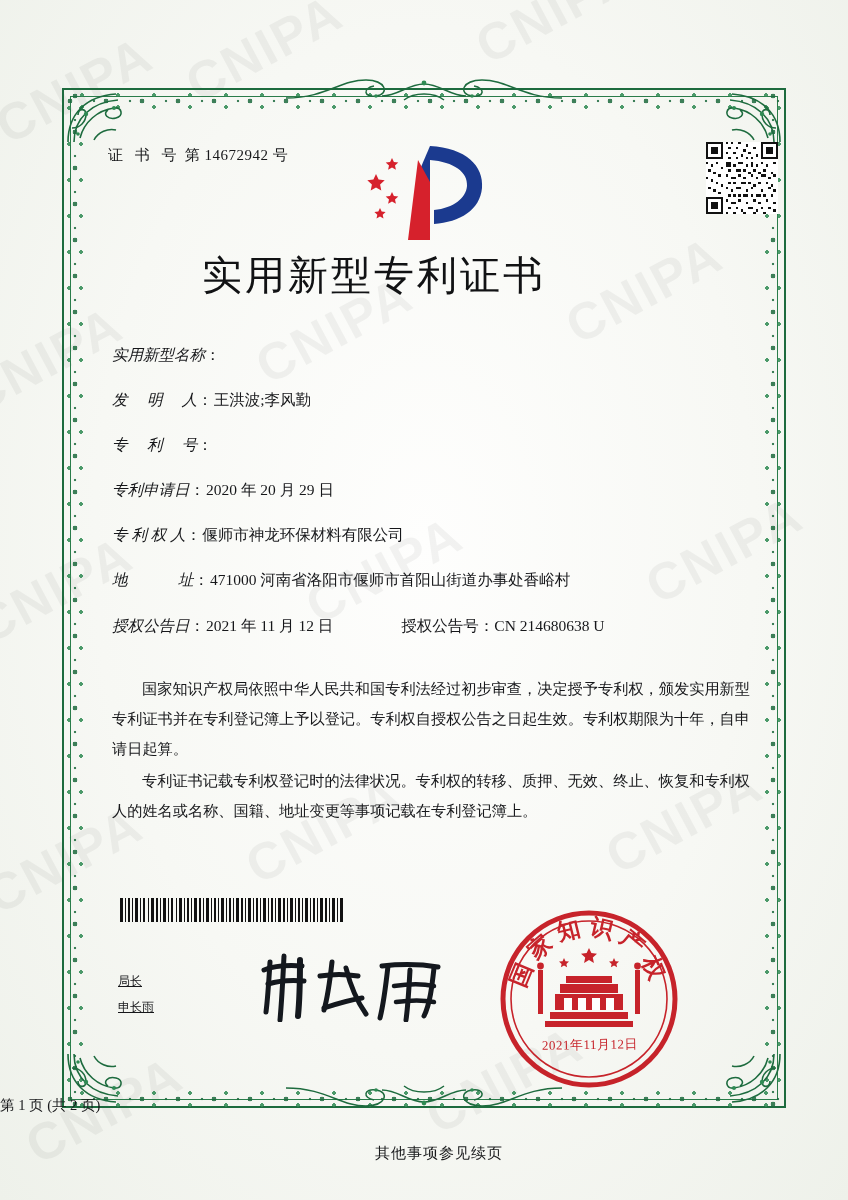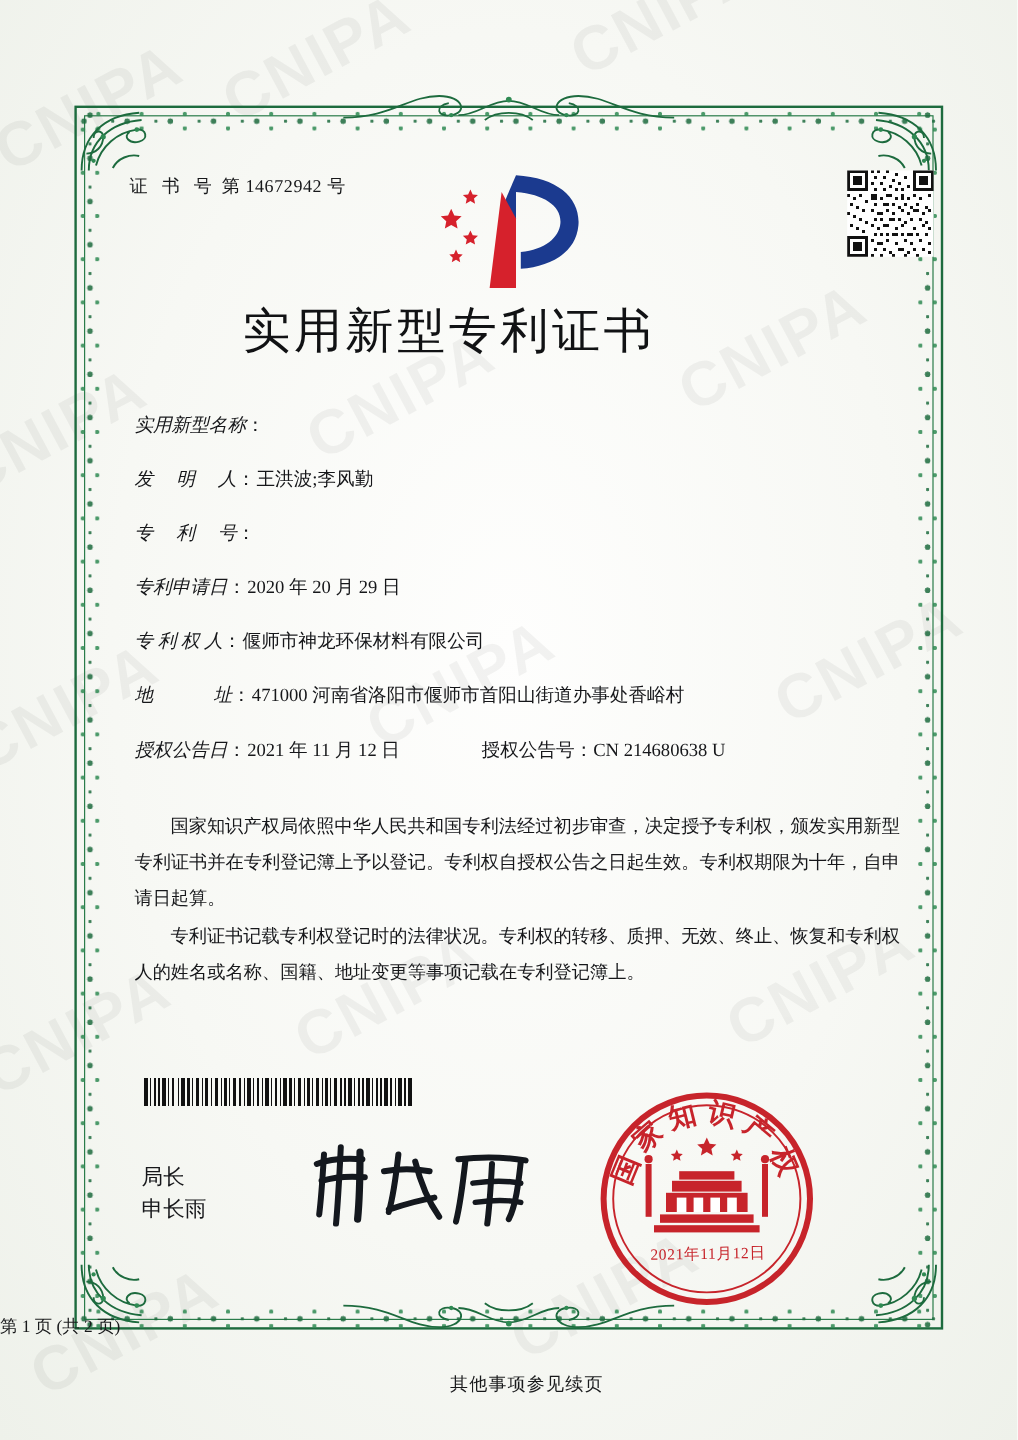--- a/index.html
+++ b/index.html
@@ -199,23 +199,24 @@
   .barcode {
     position: absolute;
     left: 120px; top: 898px;
     width: 226px; height: 24px;
   }
 
   
   .sig-label {
     position: absolute;
     left: 118px; top: 968px;
-    font-size: 18px;
+    font-size: 12px;
     line-height: 26px;
     color: #16171a;
+    text-decoration: underline;
   }
   .sig-script {
     position: absolute;
     left: 254px; top: 952px;
     width: 200px; height: 70px;
   }
 
   
   .seal {
     position: absolute;

